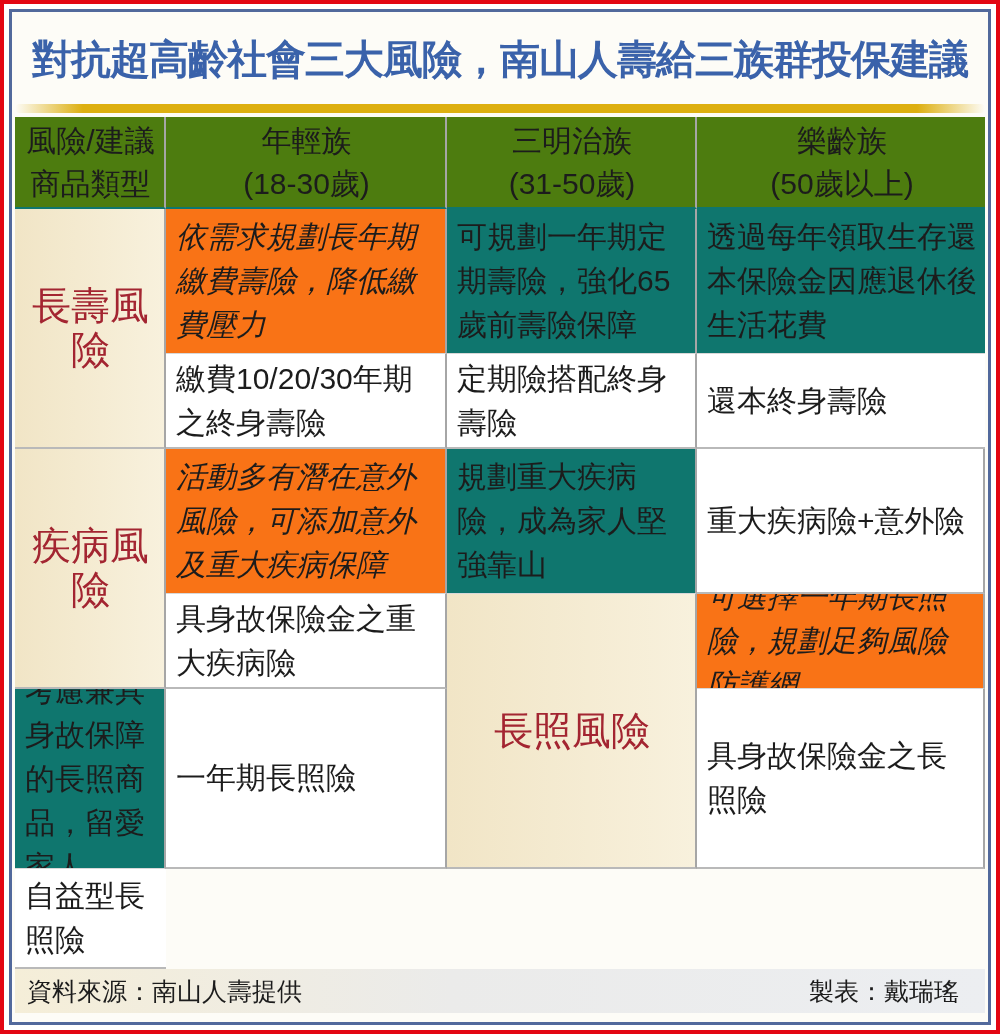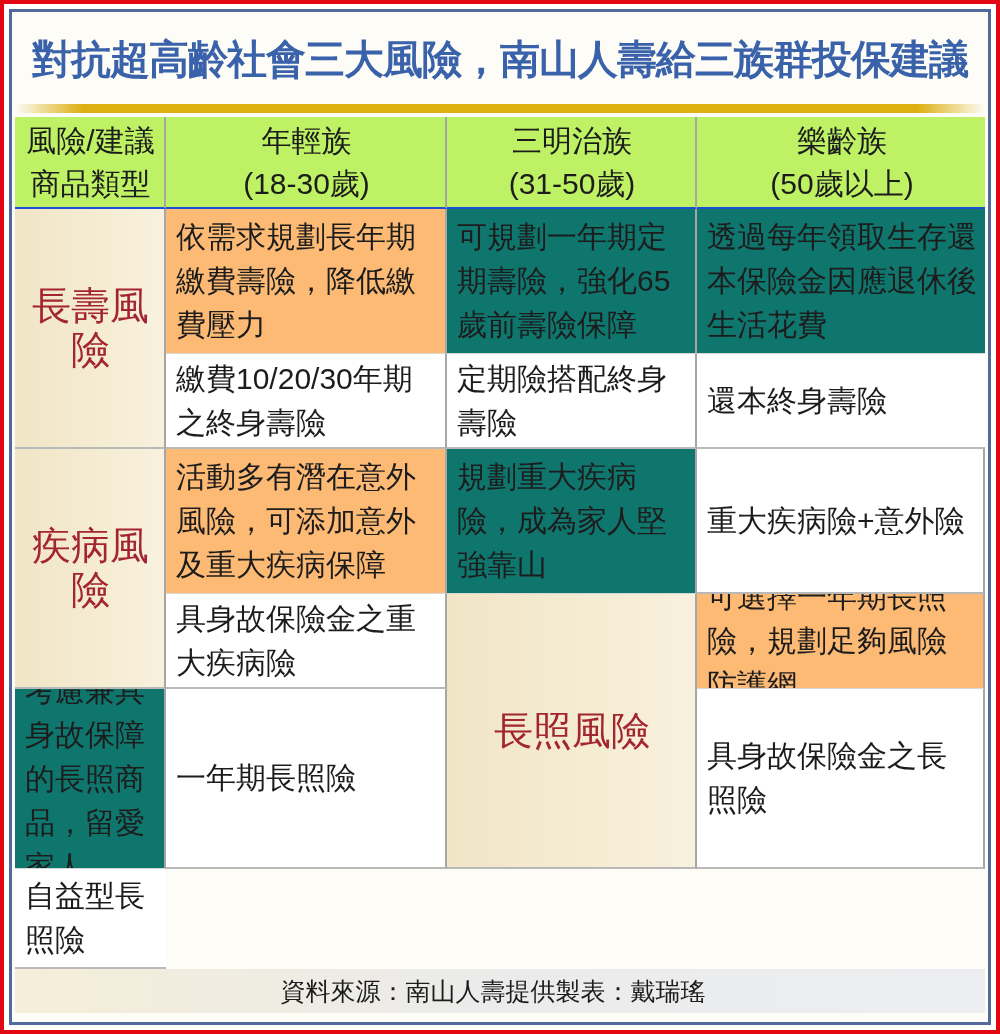--- a/index.html
+++ b/index.html
@@ -45,38 +45,38 @@
     font-size: 30px; line-height: 44px; color: #1c1c1c;
     display: flex; align-items: center;
     padding: 2px 8px 2px 10px;
     border-right: 2px solid #a6a6a6;
     overflow: hidden;
   }
   .cell.last-col { border-right: none; }
   .header-cell {
     justify-content: center; text-align: center;
     line-height: 43px;
-    border-bottom: 2px solid #1d4ed8;
-    background: #bef264;
+    border-bottom: 2px solid #0f766e;
+    background: #4d7c0f;
   }
   .cat-cell {
     grid-row: span 2;
     justify-content: center; text-align: center;
     font-weight: normal; font-size: 39px;
     color: #a32531;
     background: linear-gradient(90deg, #f1e5c6 0%, #f8f1dd 100%);
     border-bottom: 2px solid #b9b9b9;
   }
   .advice-cell { border-bottom: 1px solid #d8d8d8; }
-  .advice-cell.warm { background: #fdba74; }
+  .advice-cell.warm { background: #f97316; font-style: italic; }
   .advice-cell.cool { background: #0f766e; }
   .product-cell { background: #ffffff; border-bottom: 2px solid #b9b9b9; }
   .footer {
     height: 44px; margin-top: 0;
-    display: flex; align-items: center; justify-content: center;
+    display: flex; align-items: center; justify-content: space-between;
     padding: 0 26px 0 12px;
     font-size: 25px; color: #1c1c1c;
     background: linear-gradient(90deg, #f5eed8 0%, #ebebea 45%, #eceef1 100%);
   }
 </style>
 </head>
 <body>
 
 <div class="frame">
   <div class="inner">

